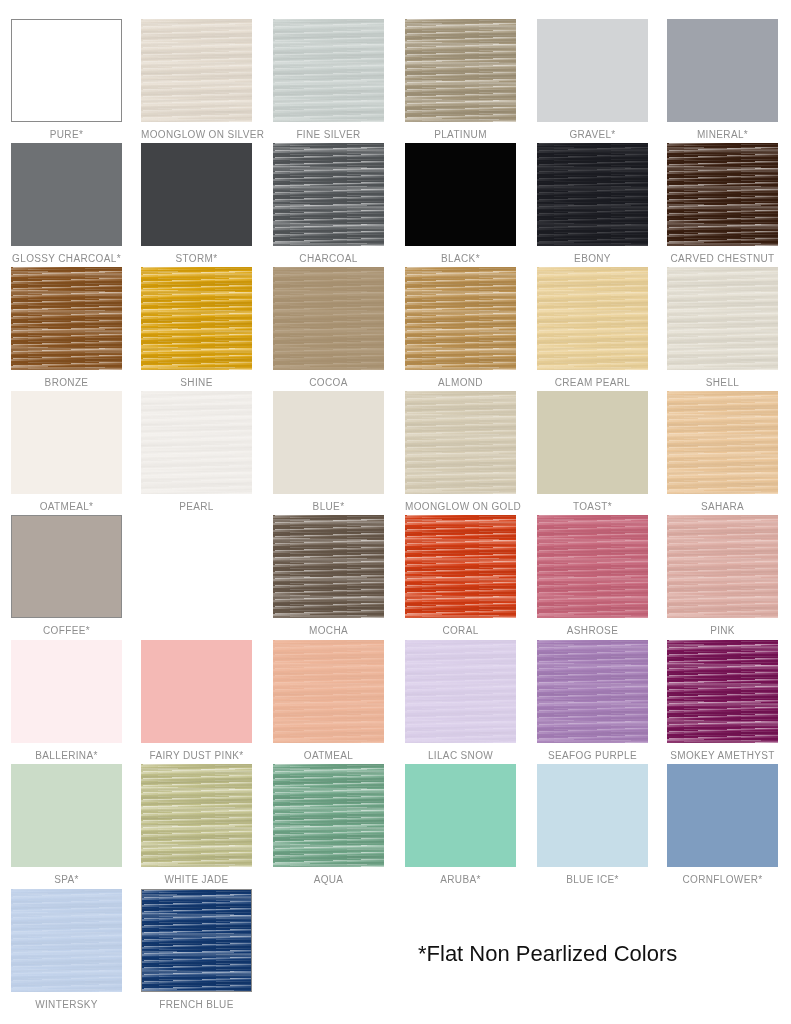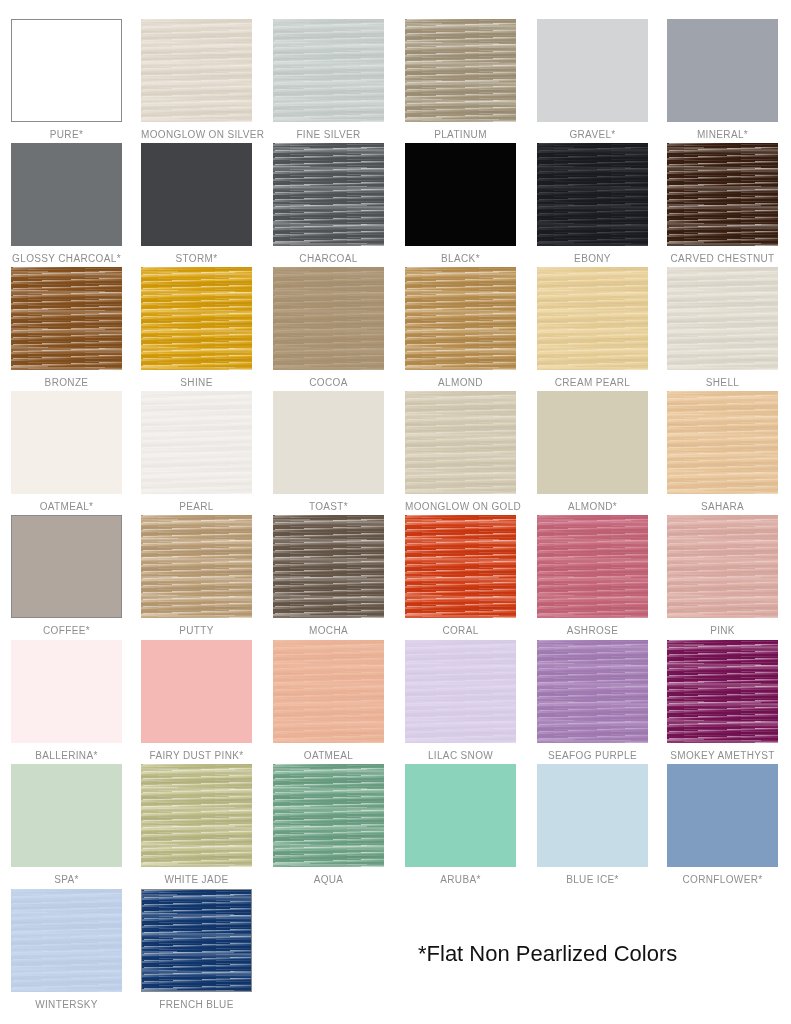--- a/index.html
+++ b/index.html
@@ -225,54 +225,47 @@
       <div class="swatch pearl light-tex" style="width: 111px; height: 103px;">
         <div class="base" style="background: rgb(243, 240, 236);"></div>
         <div class="tex"></div>
       </div>
       <div class="swatch-label" style="color: rgb(142, 142, 142);">PEARL</div>
     </div>
     <div class="swatch-cell" style="left: 273px; top: 391px;">
       <div class="swatch flat" style="width: 111px; height: 103px;">
         <div class="base" style="background: rgb(229, 224, 213);"></div>
       </div>
+      <div class="swatch-label" style="color: rgb(142, 142, 142);">BLUE*</div>
+    </div>
+    <div class="swatch-cell" style="left: 405px; top: 391px;">
+      <div class="swatch pearl" style="width: 111px; height: 103px;">
+        <div class="base" style="background: rgb(217, 207, 183);"></div>
+        <div class="tex"></div>
+      </div>
+      <div class="swatch-label" style="color: rgb(142, 142, 142);">MOONGLOW ON GOLD</div>
+    </div>
+    <div class="swatch-cell" style="left: 537px; top: 391px;">
+      <div class="swatch flat" style="width: 111px; height: 103px;">
+        <div class="base" style="background: rgb(210, 205, 180);"></div>
+      </div>
       <div class="swatch-label" style="color: rgb(142, 142, 142);">TOAST*</div>
-    </div>
-    <div class="swatch-cell" style="left: 405px; top: 391px;">
-      <div class="swatch pearl" style="width: 111px; height: 103px;">
-        <div class="base" style="background: rgb(217, 207, 183);"></div>
-        <div class="tex"></div>
-      </div>
-      <div class="swatch-label" style="color: rgb(142, 142, 142);">MOONGLOW ON GOLD</div>
-    </div>
-    <div class="swatch-cell" style="left: 537px; top: 391px;">
-      <div class="swatch flat" style="width: 111px; height: 103px;">
-        <div class="base" style="background: rgb(210, 205, 180);"></div>
-      </div>
-      <div class="swatch-label" style="color: rgb(142, 142, 142);">ALMOND*</div>
     </div>
     <div class="swatch-cell" style="left: 667px; top: 391px;">
       <div class="swatch pearl" style="width: 111px; height: 103px;">
         <div class="base" style="background: rgb(237, 200, 155);"></div>
         <div class="tex"></div>
       </div>
       <div class="swatch-label" style="color: rgb(142, 142, 142);">SAHARA</div>
     </div>
     <div class="swatch-cell" style="left: 11px; top: 515px;">
       <div class="swatch bordered flat" style="width: 111px; height: 103px;">
         <div class="base" style="background: rgb(176, 166, 158);"></div>
       </div>
       <div class="swatch-label" style="color: rgb(142, 142, 142);">COFFEE*</div>
-    </div>
-    <div class="swatch-cell" style="left: 141px; top: 515px;">
-      <div class="swatch pearl heavy" style="width: 111px; height: 103px;">
-        <div class="base" style="background: rgb(194, 163, 121);"></div>
-        <div class="tex"></div>
-      </div>
-      <div class="swatch-label" style="color: rgb(142, 142, 142);">PUTTY</div>
     </div>
     <div class="swatch-cell" style="left: 273px; top: 515px;">
       <div class="swatch pearl heavy" style="width: 111px; height: 103px;">
         <div class="base" style="background: rgb(107, 91, 76);"></div>
         <div class="tex"></div>
       </div>
       <div class="swatch-label" style="color: rgb(142, 142, 142);">MOCHA</div>
     </div>
     <div class="swatch-cell" style="left: 405px; top: 515px;">
       <div class="swatch pearl heavy" style="width: 111px; height: 103px;">

